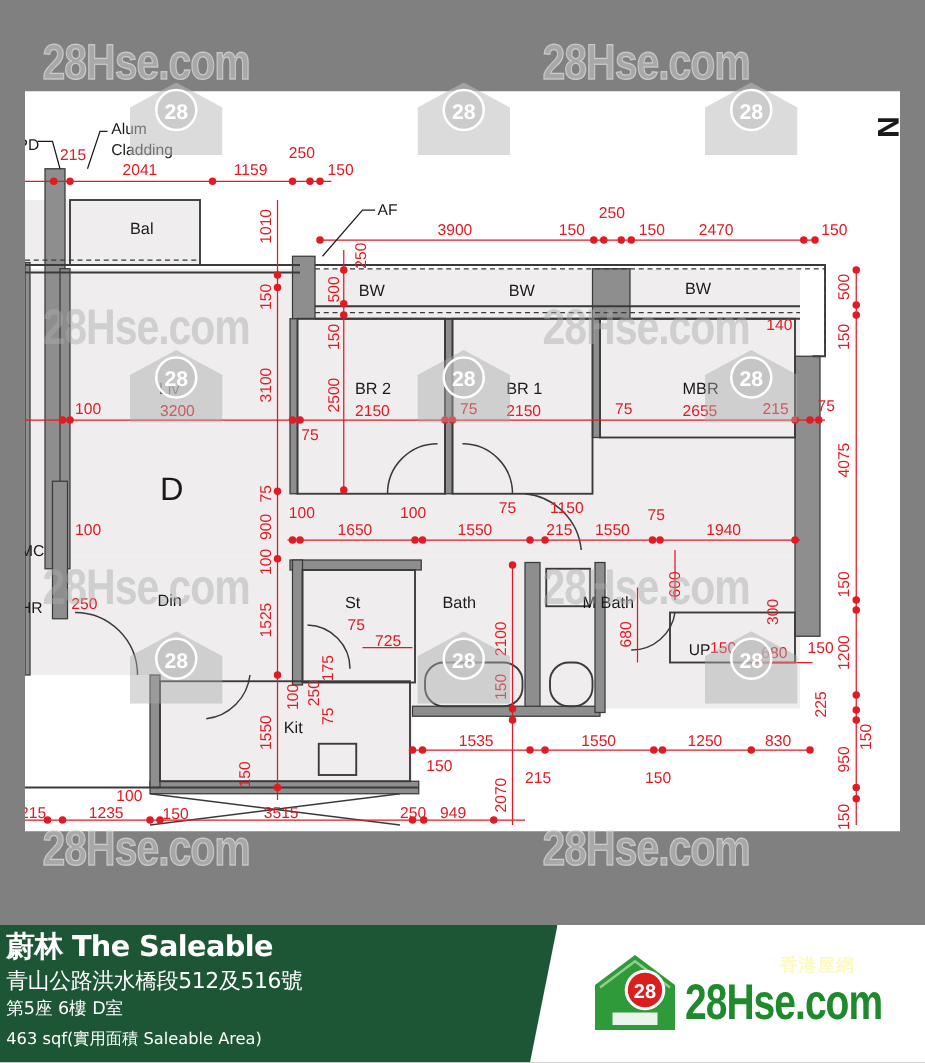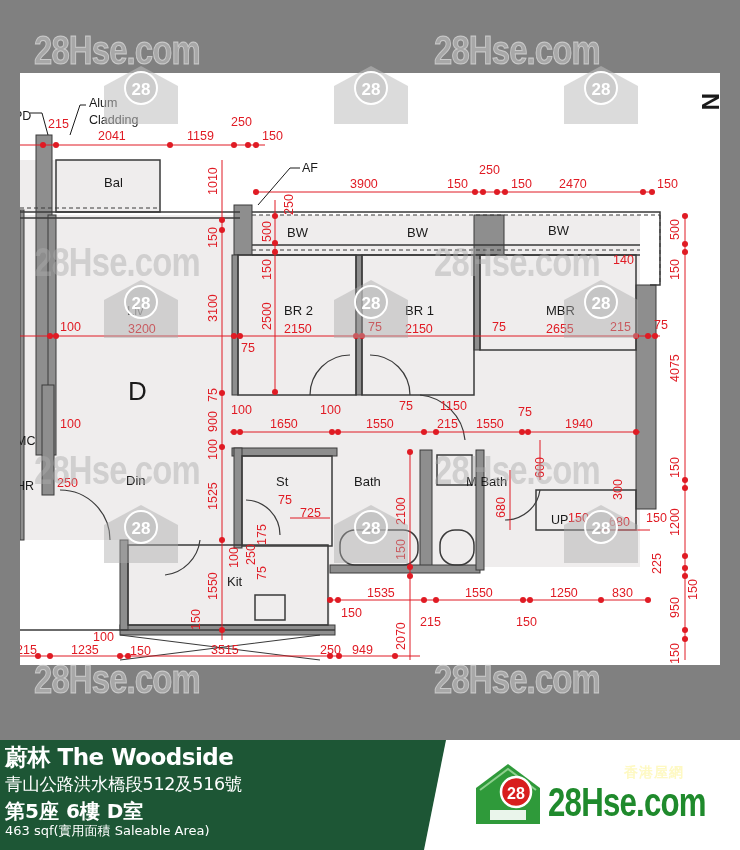--- a/index.html
+++ b/index.html
@@ -7,21 +7,21 @@
   #plan-frame { position:absolute; left:20px; top:73px; width:700px; height:592px; background:#ffffff; overflow:hidden; }
   #plan-svg { position:absolute; left:0; top:0; }
   .wm-text { position:absolute; font-family:"Liberation Sans", sans-serif; font-weight:bold; font-size:40px; letter-spacing:-1px; color:rgba(200,200,200,0.55); -webkit-text-stroke:1px rgba(235,235,235,0.6); pointer-events:none; transform:scaleX(0.82); transform-origin:left top; white-space:nowrap; }
   .wm-text.dark { color:rgba(170,170,170,0.45); -webkit-text-stroke:0; }
   .wm-house { position:absolute; width:74px; height:58px; pointer-events:none; }
   #bottom-bar { position:absolute; left:0; top:740px; width:740px; height:110px; background:#ffffff; }
   #info-panel { position:absolute; left:0; top:0; width:446px; height:110px; background:#1d5635; clip-path:polygon(0 0, 446px 0, 424px 110px, 0 110px); }
   .info-line { position:absolute; left:5px; color:#ffffff; white-space:nowrap; font-family:"DejaVu Sans", sans-serif; }
   #title-line { top:2px; font-size:23px; font-weight:bold; letter-spacing:-0.5px; }
   #address-line { top:32px; font-size:17.5px; letter-spacing:-0.3px; }
-  #unit-line { top:58px; font-size:20px; font-weight:bold; }
+  #unit-line { top:58px; font-size:14px; font-weight:normal; }
   #area-line { top:82px; font-size:13px; }
   #logo { position:absolute; left:476px; top:760px; width:230px; height:70px; }
   #logo-tagline { position:absolute; left:624px; top:764px; font-size:14px; color:#fef9c3; font-weight:bold; font-family:Liberation Serif, serif; letter-spacing:1px; }
   #logo-word { position:absolute; left:548px; top:780px; font-size:40px; font-weight:bold; color:#1f8a2c; transform:scaleX(0.78); transform-origin:left top; letter-spacing:-1px; font-family:"Liberation Sans", sans-serif; }
   .dim { fill:#e01b24; font-size:12.5px; font-family:"Liberation Sans", sans-serif; }
   .room { fill:#1a1a1a; font-size:13px; font-family:"Liberation Sans", sans-serif; }
   .lbl { fill:#1a1a1a; font-size:12.5px; font-family:"Liberation Sans", sans-serif; }
 </style>
 </head>
 <body>
@@ -350,21 +350,21 @@
   <text x="37" y="29" text-anchor="middle" font-size="17" font-weight="bold" fill="#fff" font-family="Liberation Sans, sans-serif">28</text>
 </svg>
 <svg class="wm-house" style="left:564px; top:505px;" viewBox="0 0 74 58">
   <path d="M0 20 L37 0 L74 20 V58 H0 Z" fill="rgba(170,170,170,0.45)"></path>
   <circle cx="37" cy="22" r="16" fill="rgba(190,190,190,0.6)" stroke="#fff" stroke-width="2"></circle>
   <text x="37" y="29" text-anchor="middle" font-size="17" font-weight="bold" fill="#fff" font-family="Liberation Sans, sans-serif">28</text>
 </svg>
 
 <div id="bottom-bar">
   <div id="info-panel">
-    <div class="info-line" id="title-line">蔚林 The Woodside</div>
+    <div class="info-line" id="title-line">蔚林 The Saleable</div>
     <div class="info-line" id="address-line">青山公路洪水橋段512及516號</div>
     <div class="info-line" id="unit-line">第5座 6樓 D室</div>
     <div class="info-line" id="area-line">463 sqf(實用面積 Saleable Area)</div>
   </div>
 </div>
 
 <svg id="logo" viewBox="0 0 230 70">
   <path d="M0 28 L32 4 L64 28 V64 H0 Z" fill="#2f9a3a"></path>
   <path d="M4 30 L32 9 L60 30" fill="none" stroke="#8fd08f" stroke-width="2"></path>
   <rect x="14" y="50" width="36" height="10" fill="#ffffff" opacity="0.9"></rect>

